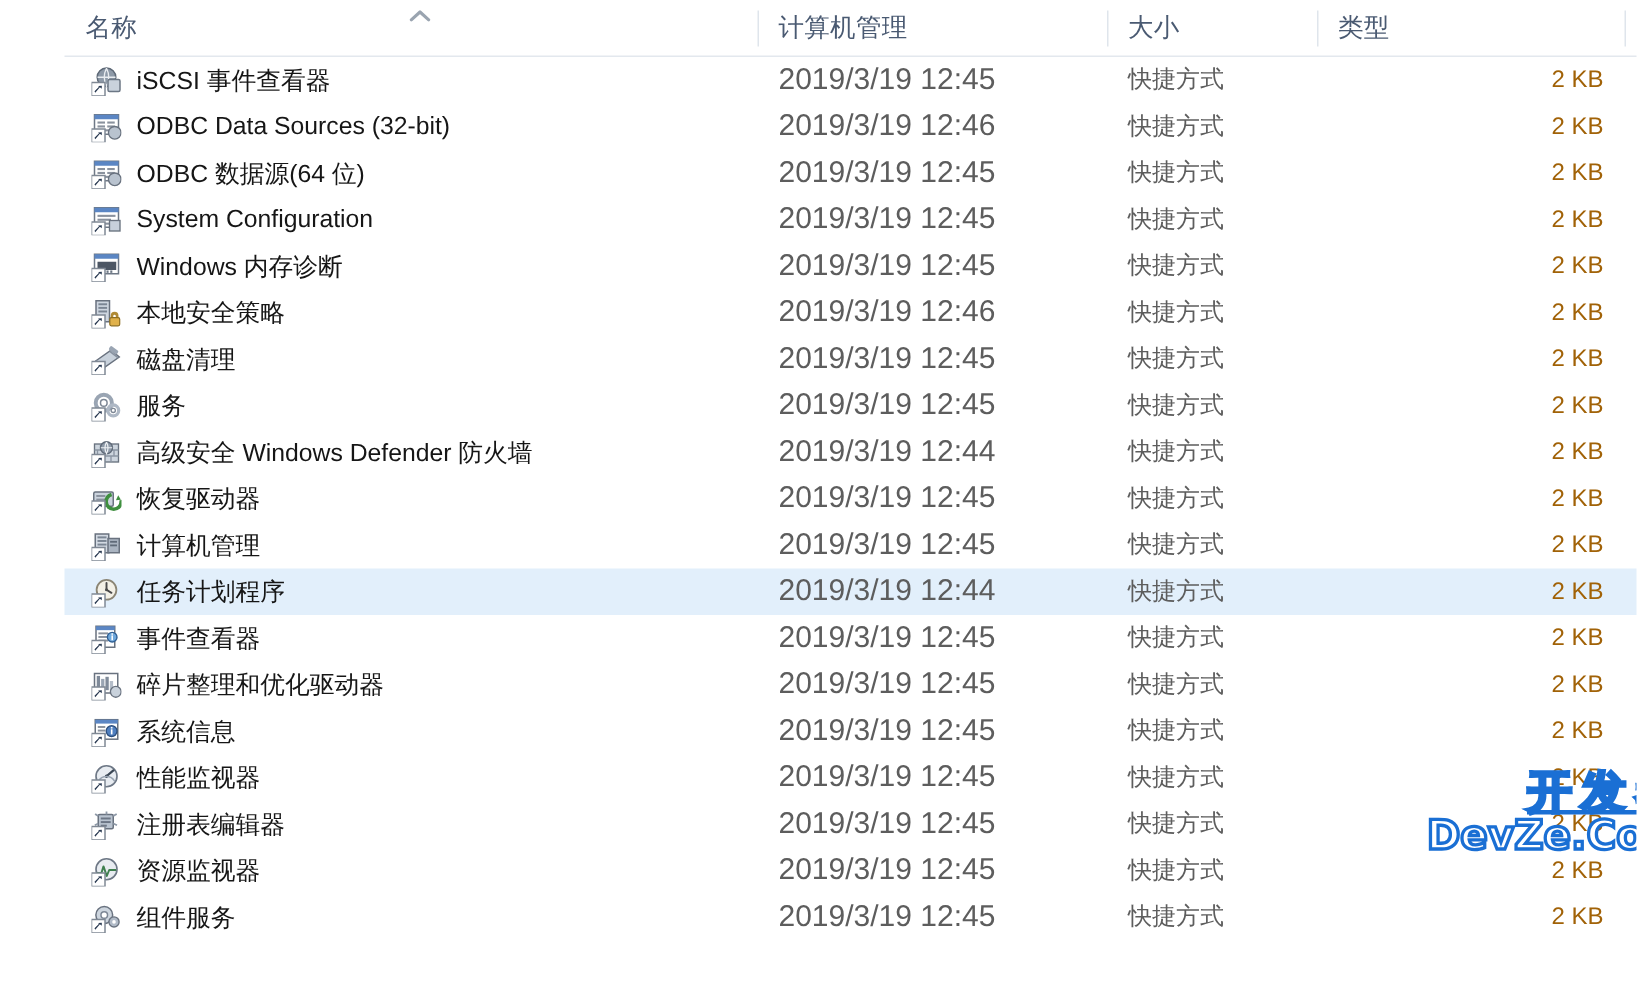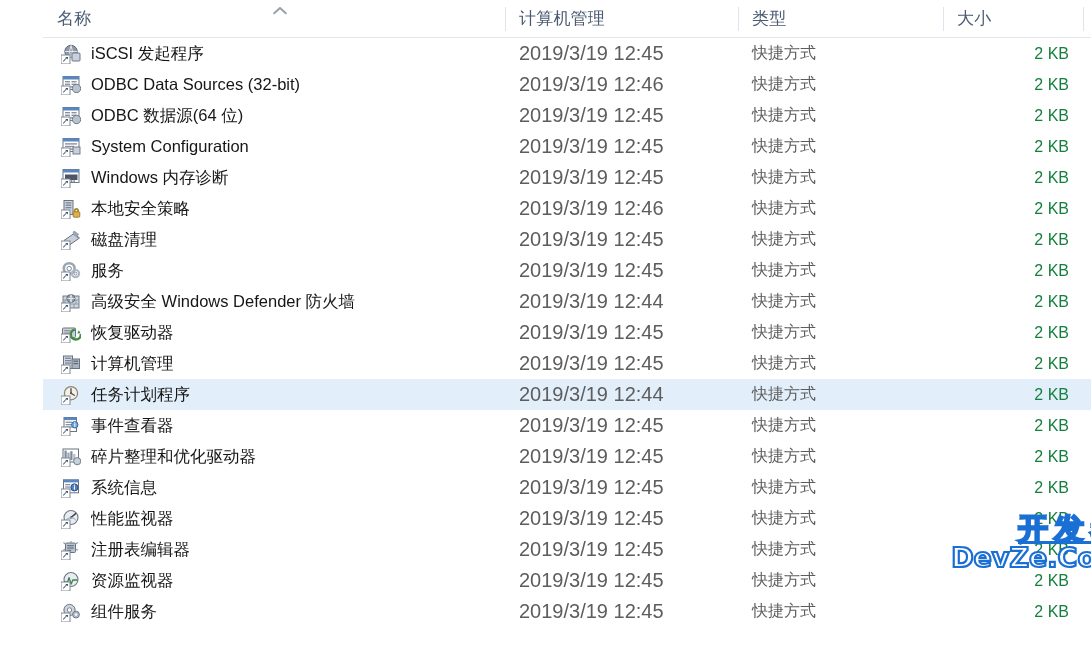--- a/index.html
+++ b/index.html
@@ -120,21 +120,21 @@
     box-sizing: border-box;
     font-size: 16px;
     color: #5d5d5d;
   }
   .cell-size {
     width: 140px;
     padding-right: 14px;
     box-sizing: border-box;
     text-align: right;
     font-size: 16px;
-    color: #15803d;
+    color: #a16207;
   }
   .cell-tail { width: 51px; }
 
   
   .watermark {
     position: absolute;
     right: 8px;
     bottom: 6px;
     width: 178px;
     height: 58px;
@@ -177,46 +177,46 @@
         <svg width="16" height="10" viewBox="0 0 16 10">
           <path d="M2.2 7.2 L8 2 L13.8 7.2" fill="none" stroke="#9aa4b0" stroke-width="2.1" stroke-linecap="round" stroke-linejoin="round"></path>
         </svg>
       </span>
     </div>
 
     <div class="col col-date sep">
       <span>计算机管理</span>
     </div>
 
+    <div class="col col-size sep">
+      <span>大小</span>
+    </div>
+
     <div class="col col-type sep">
       <span>类型</span>
-    </div>
-
-    <div class="col col-size sep">
-      <span>大小</span>
     </div>
 
     <div class="col col-tail sep"></div>
   </div>
 
   <div class="rows" id="rows">
       <div class="row">
         <div class="cell-name">
           <span class="icon-box">
             <svg width="20" height="20" viewBox="0 0 20 20">
               <circle cx="10" cy="7.5" r="6.2" fill="#8e9aa8"></circle>
               <circle cx="10" cy="7.5" r="6.2" fill="none" stroke="#5d6876" stroke-width="1"></circle>
               <path d="M4 7.5 H16 M10 1.5 Q13 7.5 10 13.5 Q7 7.5 10 1.5" fill="none" stroke="#e8ecf0" stroke-width=".9"></path>
               <rect x="11" y="9" width="8" height="8" rx="1" fill="#c9d2dc" stroke="#6c7holder" stroke-width="0"></rect>
               <rect x="11" y="9" width="8" height="8" rx="1" fill="none" stroke="#6c7785" stroke-width="1"></rect>
               <rect x="0" y="11" width="9" height="9" fill="#ffffff" stroke="#7f8894" stroke-width="1"></rect>
               <path d="M2.5 17.8 L5.6 14.2 L6.8 15.2 L6.9 13.1 L4.4 13.3 L5.0 13.9 L2.0 16.9 Z" fill="#2a3a52"></path>
             </svg>
           </span>
-          <span class="name-text">iSCSI 发起程序</span>
+          <span class="name-text">iSCSI 事件查看器</span>
         </div>
         <div class="cell-date">2019/3/19 12:45</div>
         <div class="cell-type">快捷方式</div>
         <div class="cell-size">2 KB</div>
         <div class="cell-tail"></div>
       </div>
       <div class="row">
         <div class="cell-name">
           <span class="icon-box">
             <svg width="20" height="20" viewBox="0 0 20 20">

